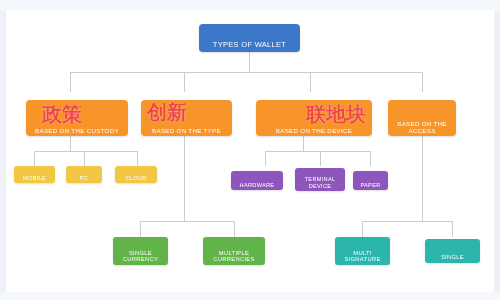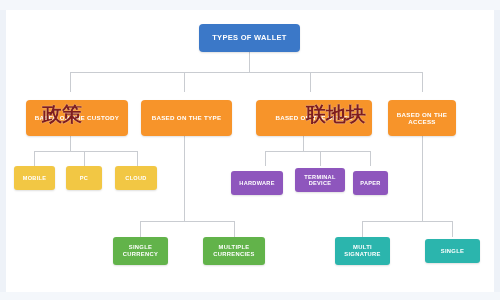--- a/index.html
+++ b/index.html
@@ -49,29 +49,29 @@
     background: #c9ccd1;
   }
   .line.v { width: 1px; }
   .line.h { height: 1px; }
 
   
   .node {
     position: absolute;
     box-sizing: border-box;
     display: flex;
-    align-items: center;
+    align-items: flex-end;
     justify-content: center;
     text-align: center;
     border-radius: 4px;
     color: #ffffff;
-    font-weight: bold;
+    font-weight: normal;
     letter-spacing: 0.3px;
     line-height: 1.15;
-    padding: 12px 3px;
+    padding: 2px 3px;
     box-shadow: 0 1px 2px rgba(0,0,0,0.13);
     user-select: none;
   }
   .node.root {
     background: #3b78c8;
     font-size: 7.5px;
   }
   .node.cat {
     background: #f7942a;
     font-size: 6.2px;
@@ -93,21 +93,21 @@
   }
   .node.lvl-teal {
     background: #2bb5ad;
     font-size: 5.8px;
     border-radius: 3px;
   }
 
   
   .occluder {
     position: absolute;
-    color: #7f1d1d;
+    color: #ef4444;
     font-weight: bold;
     font-size: 20px;
     line-height: 1;
     white-space: nowrap;
     pointer-events: none;
     text-shadow: 0 0 1px rgba(255,255,255,0.9);
   }
 </style>
 </head>
 <body>
@@ -161,20 +161,21 @@
     <span>BASED ON THE TYPE</span>
   </div>
   <div class="node cat" style="left:256px; top:100px; width:116px; height:36px;">
     <span>BASED ON THE DEVICE</span>
   </div>
   <div class="node cat" style="left:388px; top:100px; width:68px; height:36px;">
     <span>BASED ON THE ACCESS</span>
   </div>
 
   <div class="occluder" style="left:42px; top:104px;">政策</div>
+  <div class="occluder" style="left:147px; top:102px;">创新</div>
   <div class="occluder" style="left:258px; top:104px;margin-left:48px;">联地块</div>
 
   <div class="node lvl-yellow" style="left:14px; top:166px; width:41px; height:17px;">
     <span>MOBILE</span>
   </div>
   <div class="node lvl-yellow" style="left:66px; top:166px; width:36px; height:17px;">
     <span>PC</span>
   </div>
   <div class="node lvl-yellow" style="left:115px; top:166px; width:42px; height:17px;">
     <span>CLOUD</span>

